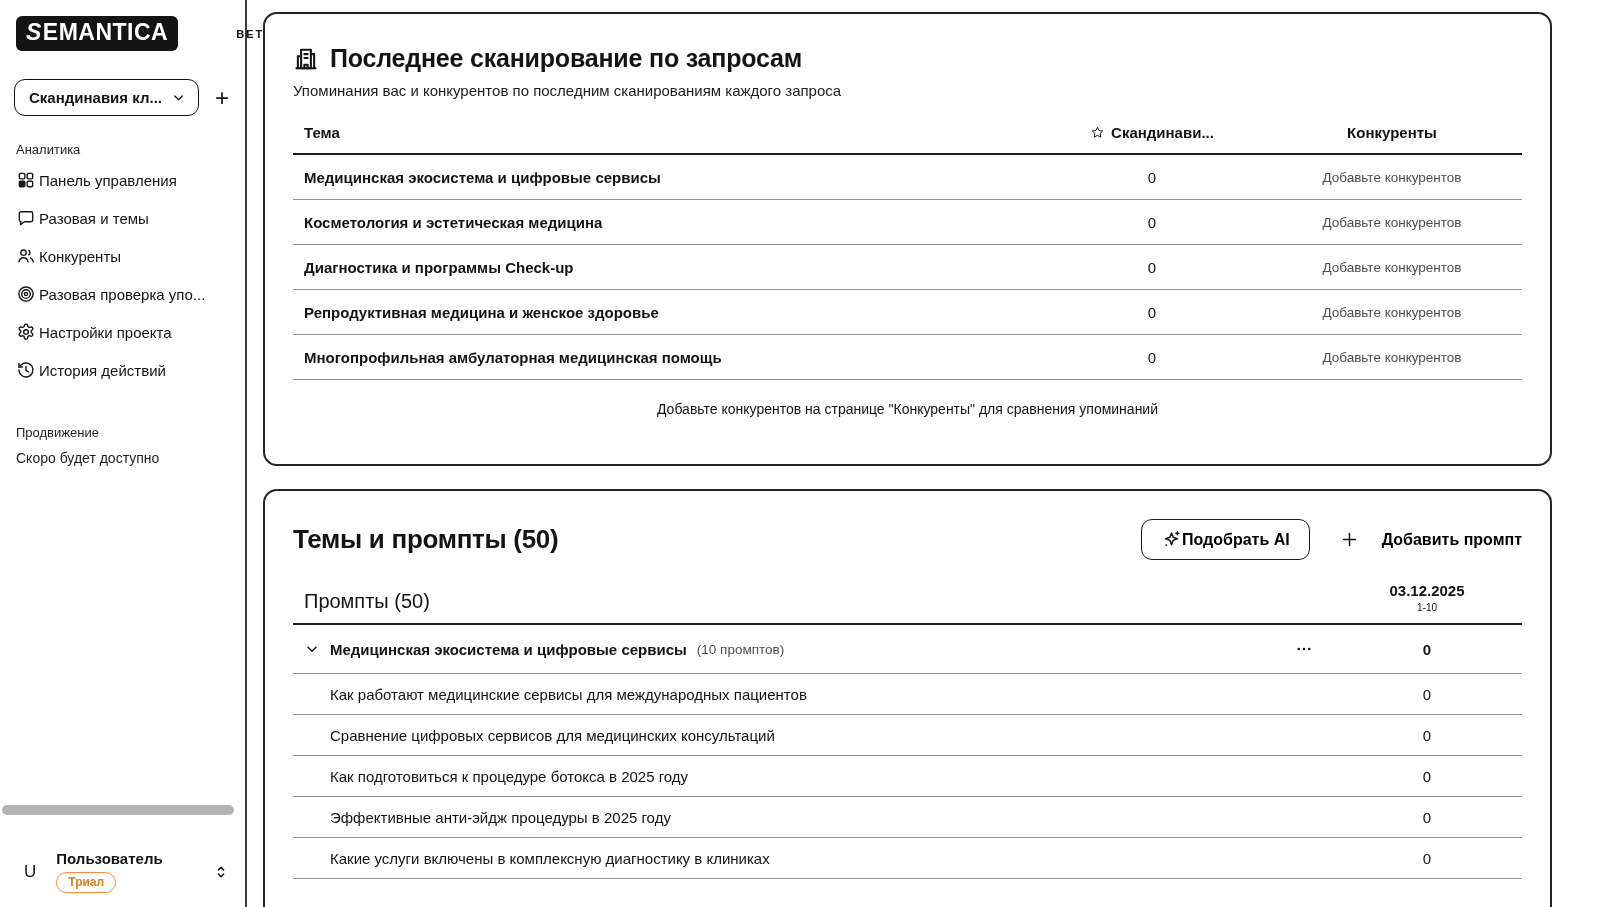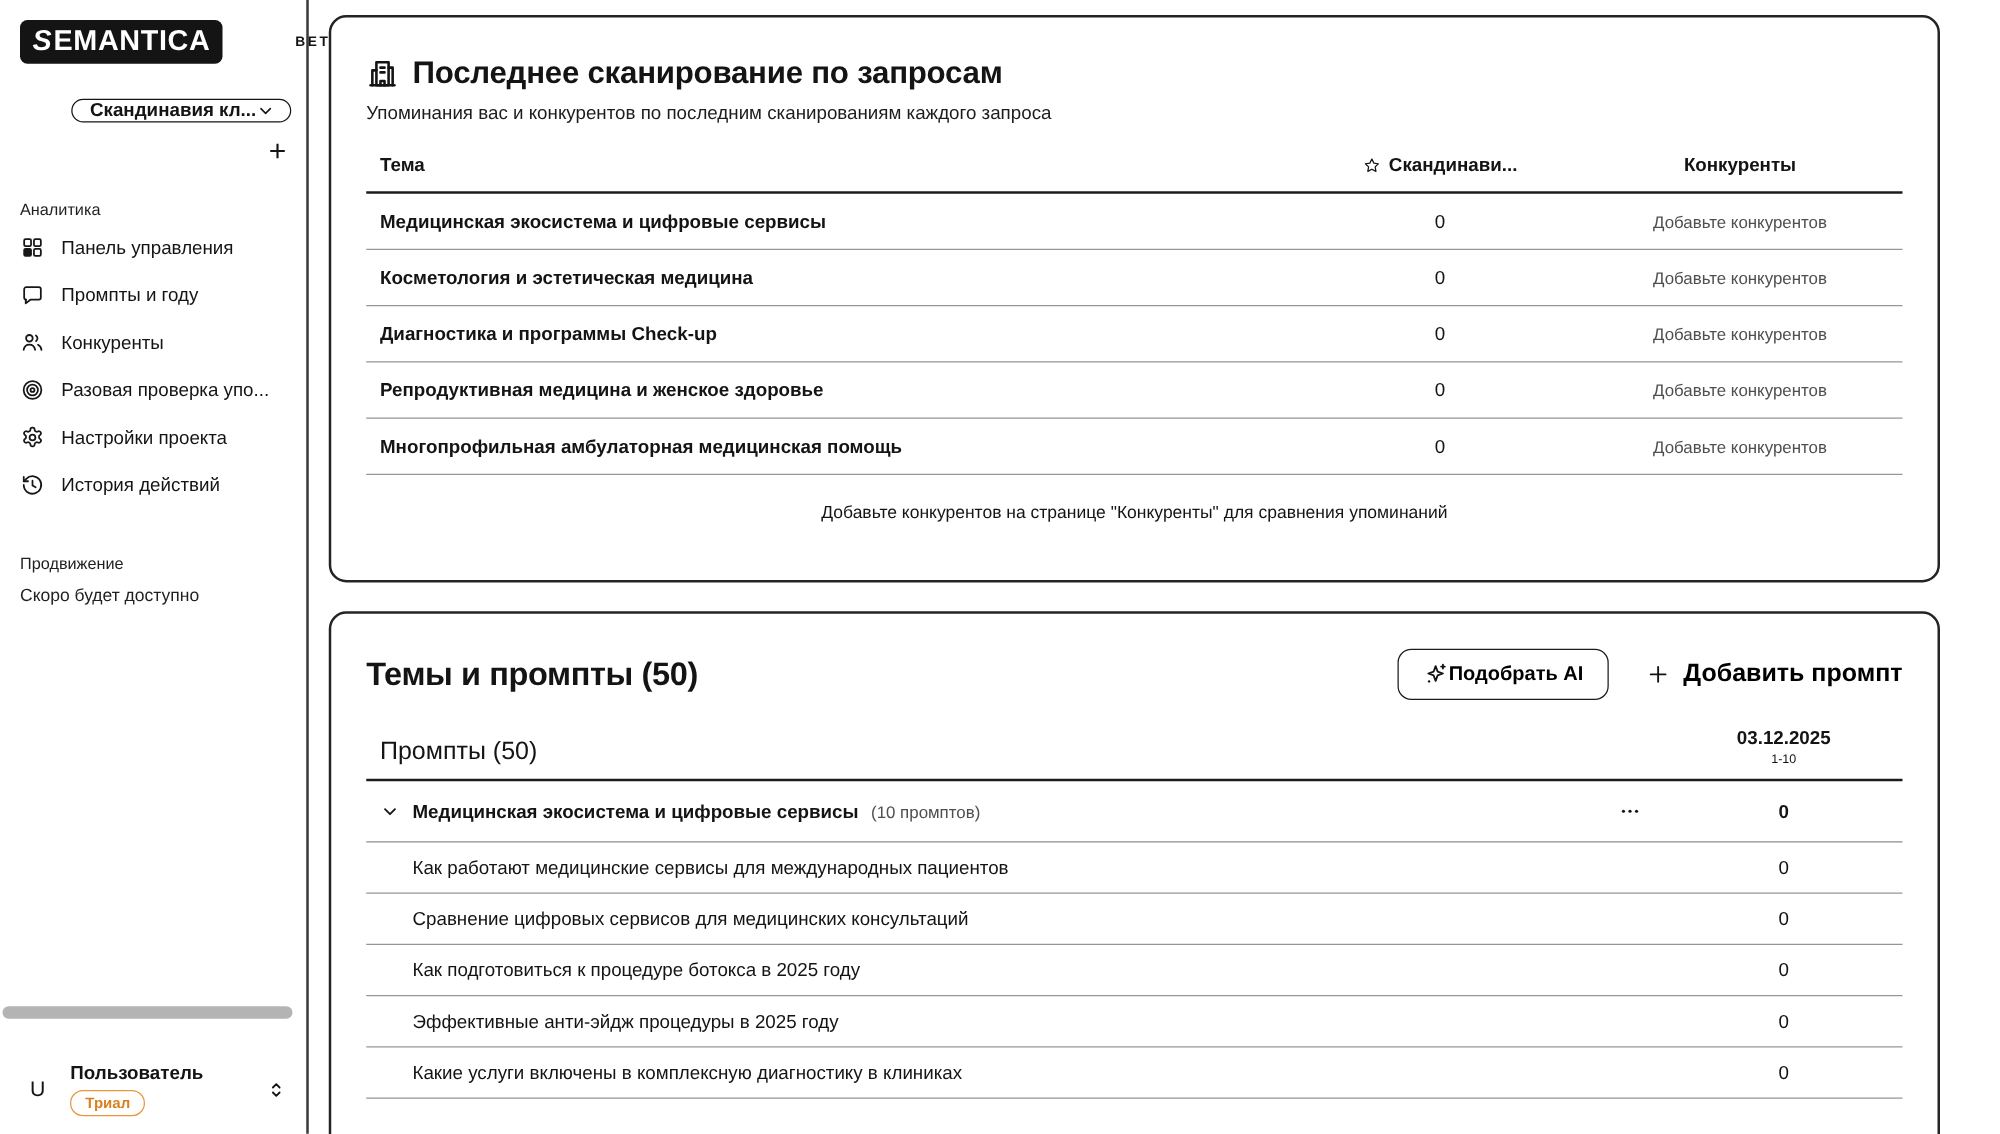--- a/index.html
+++ b/index.html
@@ -7,27 +7,27 @@
               font-family:"Liberation Sans","DejaVu Sans",sans-serif; color:#141414; }
 
   
   .sidebar { position:absolute; left:0; top:0; width:247px; height:907px;
              border-right:2px solid #3a3a3a; background:#fff; }
   .logo-row { display:flex; align-items:center; gap:10px; margin:16px 0 0 16px; }
   .logo-box { background:#141414; color:#fff; border-radius:6px; padding:3px 10px 5px;
               font-size:23px; font-weight:800; letter-spacing:.5px; }
   .logo-s { font-style:italic; margin-right:1px; }
   .beta { font-size:11px; letter-spacing:2px; font-weight:600; color:#141414;margin-left:48px; }
-  .proj-row { display:flex; align-items:flex-end; gap:12px; margin:28px 12px 0 14px;flex-direction:column; }
+  .proj-row { display:flex; align-items:center; gap:12px; margin:28px 12px 0 14px; }
   .proj-select { flex:1; height:37px; border:1.5px solid #141414; border-radius:11px;
                  display:flex; align-items:center; justify-content:space-between;
                  padding:0 12px 0 14px; font-size:15px; font-weight:600; cursor:pointer; }
   .proj-add { font-size:24px; font-weight:400; line-height:1; cursor:pointer; padding:0 4px; }
   .section-label { margin:26px 16px 4px; font-size:13px; font-weight:500; color:#1f1f1f; }
-  .nav-item { display:flex; align-items:center; gap:13px; padding:9px 16px; font-size:15px;
+  .nav-item { display:flex; align-items:center; gap:3px; padding:9px 16px; font-size:15px;
               color:#141414; cursor:pointer; white-space:nowrap; }
   .nav-item svg { flex:0 0 auto; }
   .soon { margin:10px 16px; font-size:14px; color:#1f1f1f; }
   .hscroll { position:absolute; left:2px; bottom:92px; width:232px; height:10px;
              border-radius:6px; background:#b4b4b4; cursor:pointer; }
   .user-row { position:absolute; left:0; bottom:14px; width:100%; display:flex;
               align-items:center; padding:0 16px 0 24px; gap:20px; cursor:pointer; }
   .avatar { font-size:17px; color:#141414; }
   .user-name { font-size:15px; font-weight:700; }
   .badge { display:inline-block; margin-top:5px; border:1.5px solid #e8953e; color:#d8821f;
@@ -54,21 +54,21 @@
   .t1-comp { font-size:13.5px; color:#4f4f4f; }
   .t1-foot { text-align:center; padding:21px 0; font-size:14px; color:#141414; }
 
   .card2 { height:440px; padding:24px 28px 0; }
   .c2-head { display:flex; align-items:center; justify-content:space-between; margin-top:4px; }
   .c2-title { font-size:26px; font-weight:700; letter-spacing:-.3px; }
   .c2-actions { display:flex; align-items:center; gap:30px; }
   .ai-btn { display:flex; align-items:center; border:1.5px solid #1c1c1c;
             border-radius:11px; padding:9px 19px; font-size:16px; font-weight:600;
             background:#fff; cursor:pointer; }
-  .add-btn { display:flex; align-items:center; gap:11px; font-size:20px; font-weight:600;
+  .add-btn { display:flex; align-items:center; gap:23px; font-size:16px; font-weight:600;
              background:none; border:none; cursor:pointer; }
 
   .t2-row { display:grid; grid-template-columns:1fr 56px 190px; align-items:center; }
   .t2-head { margin-top:22px; padding-bottom:10px; border-bottom:2px solid #1c1c1c;
              align-items:end; }
   .t2-head-left { font-size:20px; font-weight:500; padding-left:11px; }
   .t2-date-wrap { grid-column:3; text-align:center; }
   .t2-date { font-size:15px; font-weight:700; }
   .t2-range { font-size:10px; margin-top:3px; }
   .topic-row { height:49px; border-bottom:1px solid #8d8d8d; }
@@ -109,21 +109,21 @@
         <rect x="13.4" y="4" width="6.6" height="6.6" rx="1.3"></rect>
         <rect x="4" y="13.4" width="6.6" height="6.6" rx="1.3" fill="#171717"></rect>
         <rect x="13.4" y="13.4" width="6.6" height="6.6" rx="1.3"></rect>
       </svg>
     <span>Панель управления</span>
   </div>
   <div class="nav-item">
     <svg width="20" height="20" viewBox="0 0 24 24" fill="none" stroke="#171717" stroke-width="1.7" stroke-linecap="round" stroke-linejoin="round">
         <path d="M6 4.5h12a2 2 0 0 1 2 2v8a2 2 0 0 1-2 2h-8L5.5 20v-3.5H6a2 2 0 0 1-2-2v-8a2 2 0 0 1 2-2z"></path>
       </svg>
-    <span>Промпты и году</span>
+    <span>Разовая и темы</span>
   </div>
   <div class="nav-item">
     <svg width="20" height="20" viewBox="0 0 24 24" fill="none" stroke="#171717" stroke-width="1.7" stroke-linecap="round" stroke-linejoin="round">
         <circle cx="9" cy="8" r="3.2"></circle>
         <path d="M3.5 19c.6-3 2.8-5 5.5-5s4.9 2 5.5 5"></path>
         <path d="M15.3 5.3a3.2 3.2 0 0 1 0 5.4"></path>
         <path d="M17.3 14.2c1.8.8 3 2.5 3.3 4.8"></path>
       </svg>
     <span>Конкуренты</span>
   </div>

